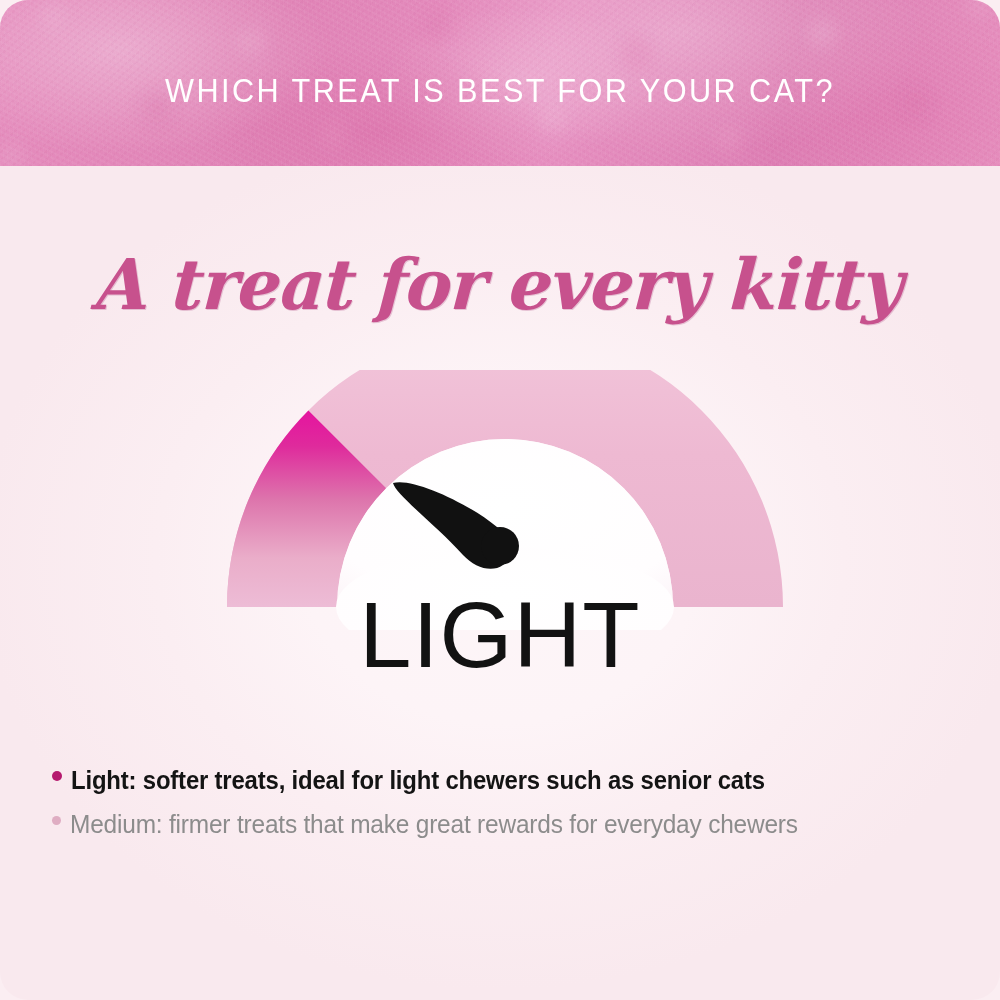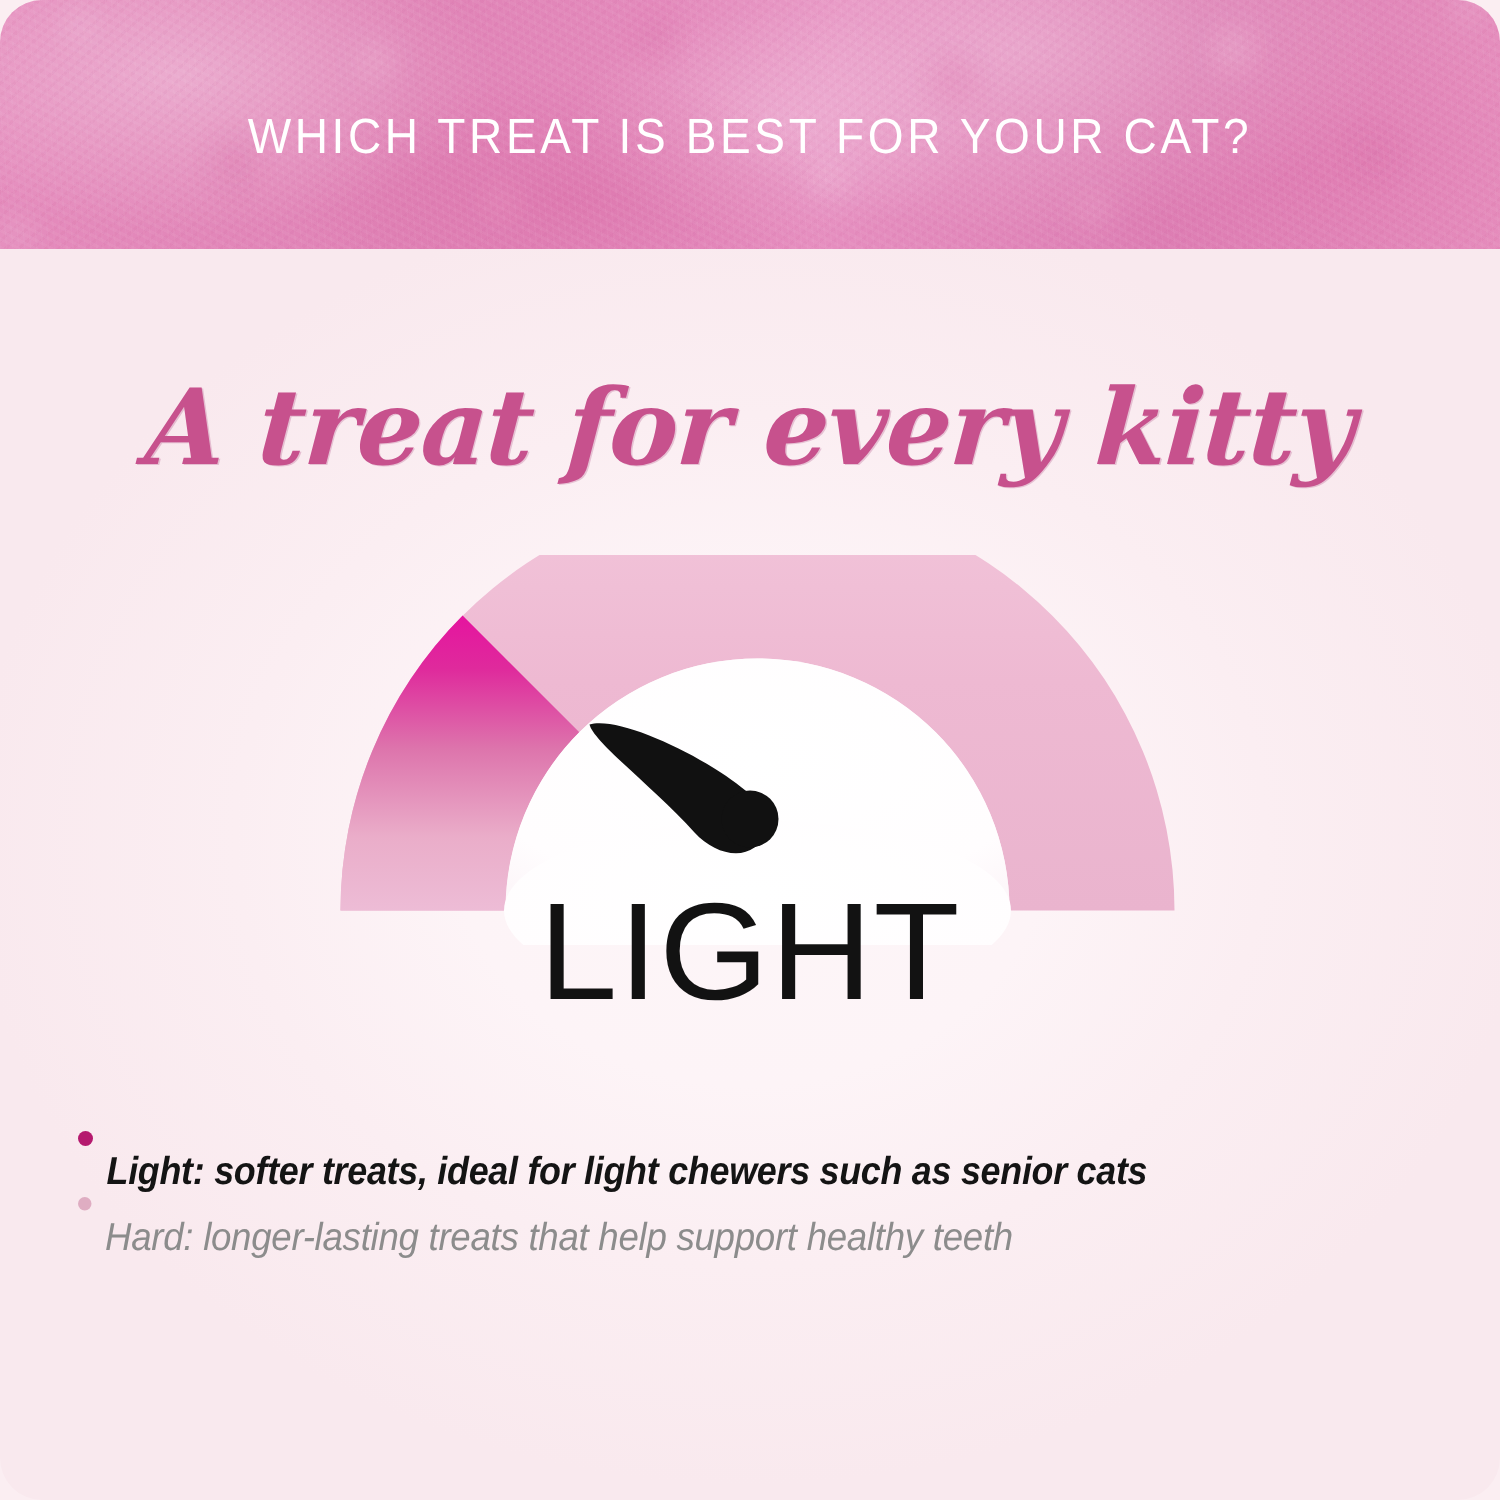--- a/index.html
+++ b/index.html
@@ -137,24 +137,23 @@
 
   
   .bullet-list {
     position: absolute;
     left: 52px;
     top: 758px;
     width: 900px;
   }
   .bullet-row {
     display: flex;
-    align-items: flex-start;
+    align-items: center;
     line-height: 44px;
     white-space: nowrap;
-    font-style: italic;
   }
   .bullet-dot {
     flex: 0 0 auto;
     width: 9px;
     height: 9px;
     border-radius: 50%;
     background: #dfadc2;
     margin-right: 9px;
     position: relative;
     top: -4px;
@@ -250,22 +249,22 @@
 
   <div class="gauge-label">LIGHT</div>
 
   <div class="bullet-list">
 
     <div class="bullet-row active">
       <span class="bullet-dot"></span>
       <span class="bullet-text">Light: softer treats, ideal for light chewers such as senior cats</span>
     </div>
 
-
     <div class="bullet-row">
       <span class="bullet-dot"></span>
-      <span class="bullet-text">Hard: longer-lasting treats that help support healthy teeth</span>
+      <span class="bullet-text">Medium: firmer treats that make great rewards for everyday chewers</span>
     </div>
 
 
+
   </div>
 
 </div>
 
 </body></html>

